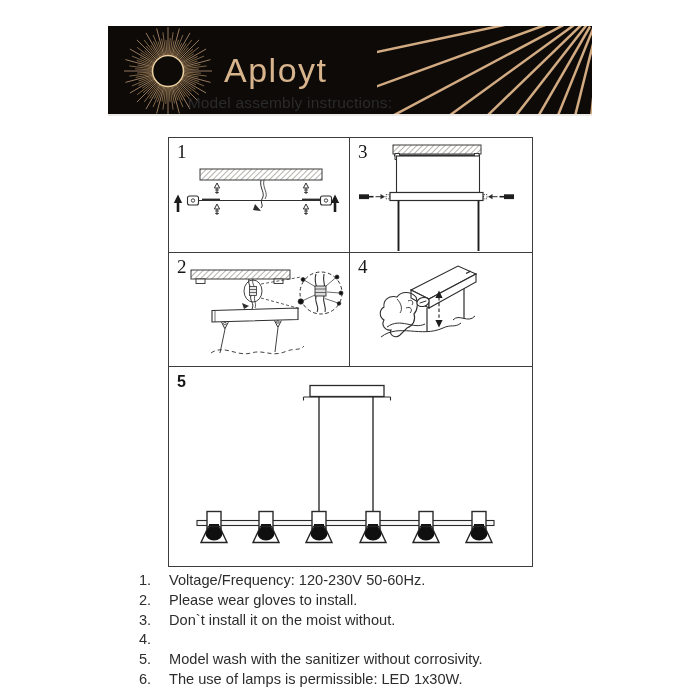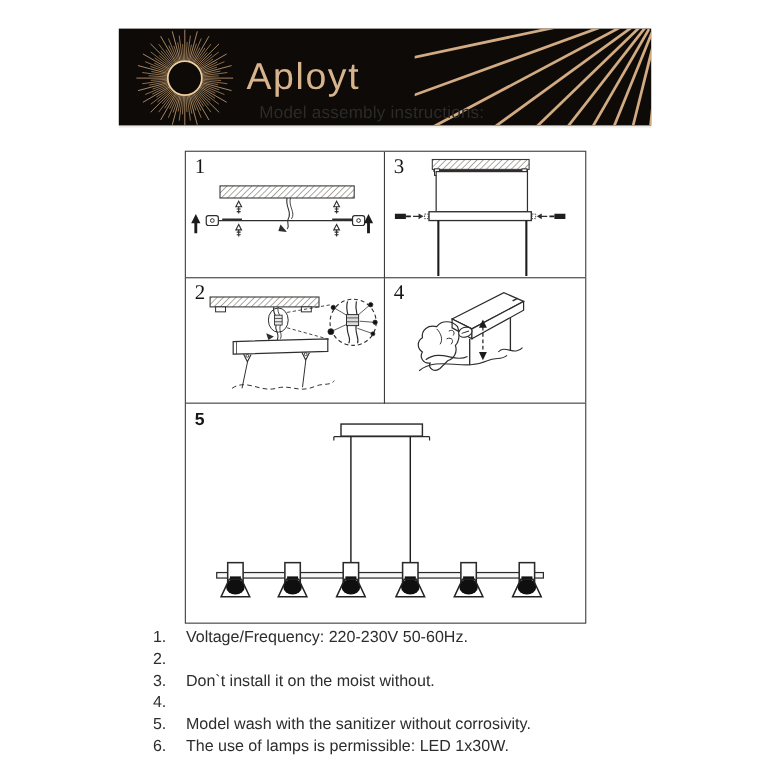--- a/index.html
+++ b/index.html
@@ -9,21 +9,21 @@
   
   .banner{position:absolute;left:108px;top:0;width:484px;height:88px;
           background:#0d0a08;overflow:hidden;box-shadow:0 2px 0 #ecebe7;margin-top:26px;}
   .banner svg{position:absolute;top:0;}
   .sunburst{left:14px;width:92px;height:88px;}
   .corner-rays{right:0;width:215px;height:88px;}
   .logo-text{position:absolute;left:116px;top:24px;font-size:34px;font-weight:400;
              letter-spacing:1.5px;color:#d8b48d;line-height:40px;}
 
   
-  .titles{position:absolute;left:0;top:92px;width:580px;text-align:center;padding-left:48px;}
+  .titles{position:absolute;left:0;top:92px;width:580px;text-align:center;}
   .title-line{font-size:15.5px;font-weight:500;color:#2b2b2b;line-height:21px;letter-spacing:.2px;}
 
   
   .grid{position:absolute;left:168px;top:137px;width:365px;height:430px;
         border:1.4px solid #3d3d3d;box-sizing:border-box;
         display:grid;grid-template-columns:181px 1fr;grid-template-rows:114.5px 114px 1fr;}
   .cell{position:relative;box-sizing:border-box;}
   .b-r{border-right:1.3px solid #3d3d3d;}
   .b-b{border-bottom:1.3px solid #3d3d3d;}
   .cell-5{grid-column:1 / span 2;}
@@ -400,24 +400,25 @@
               <path d="M304.5,159.5 L297,175.5 L323,175.5 L315.5,159.5 Z" fill="none" stroke="#222" stroke-width="1.4"></path>
             </g>
           </g>
       </svg>
     </div>
   </div>
 
   <div class="list">
     <div class="list-item">
       <span class="list-num">1.</span>
-      <span>Voltage/Frequency: 220-230V 50-60Hz.</span>
+      <span>Voltage/Frequency: 120-230V 50-60Hz.</span>
     </div>
     <div class="list-item">
       <span class="list-num">2.</span>
+      <span>Please wear gloves to install.</span>
     </div>
     <div class="list-item">
       <span class="list-num">3.</span>
       <span>Don`t install it on the moist without.</span>
     </div>
     <div class="list-item">
       <span class="list-num">4.</span>
     </div>
     <div class="list-item">
       <span class="list-num">5.</span>

